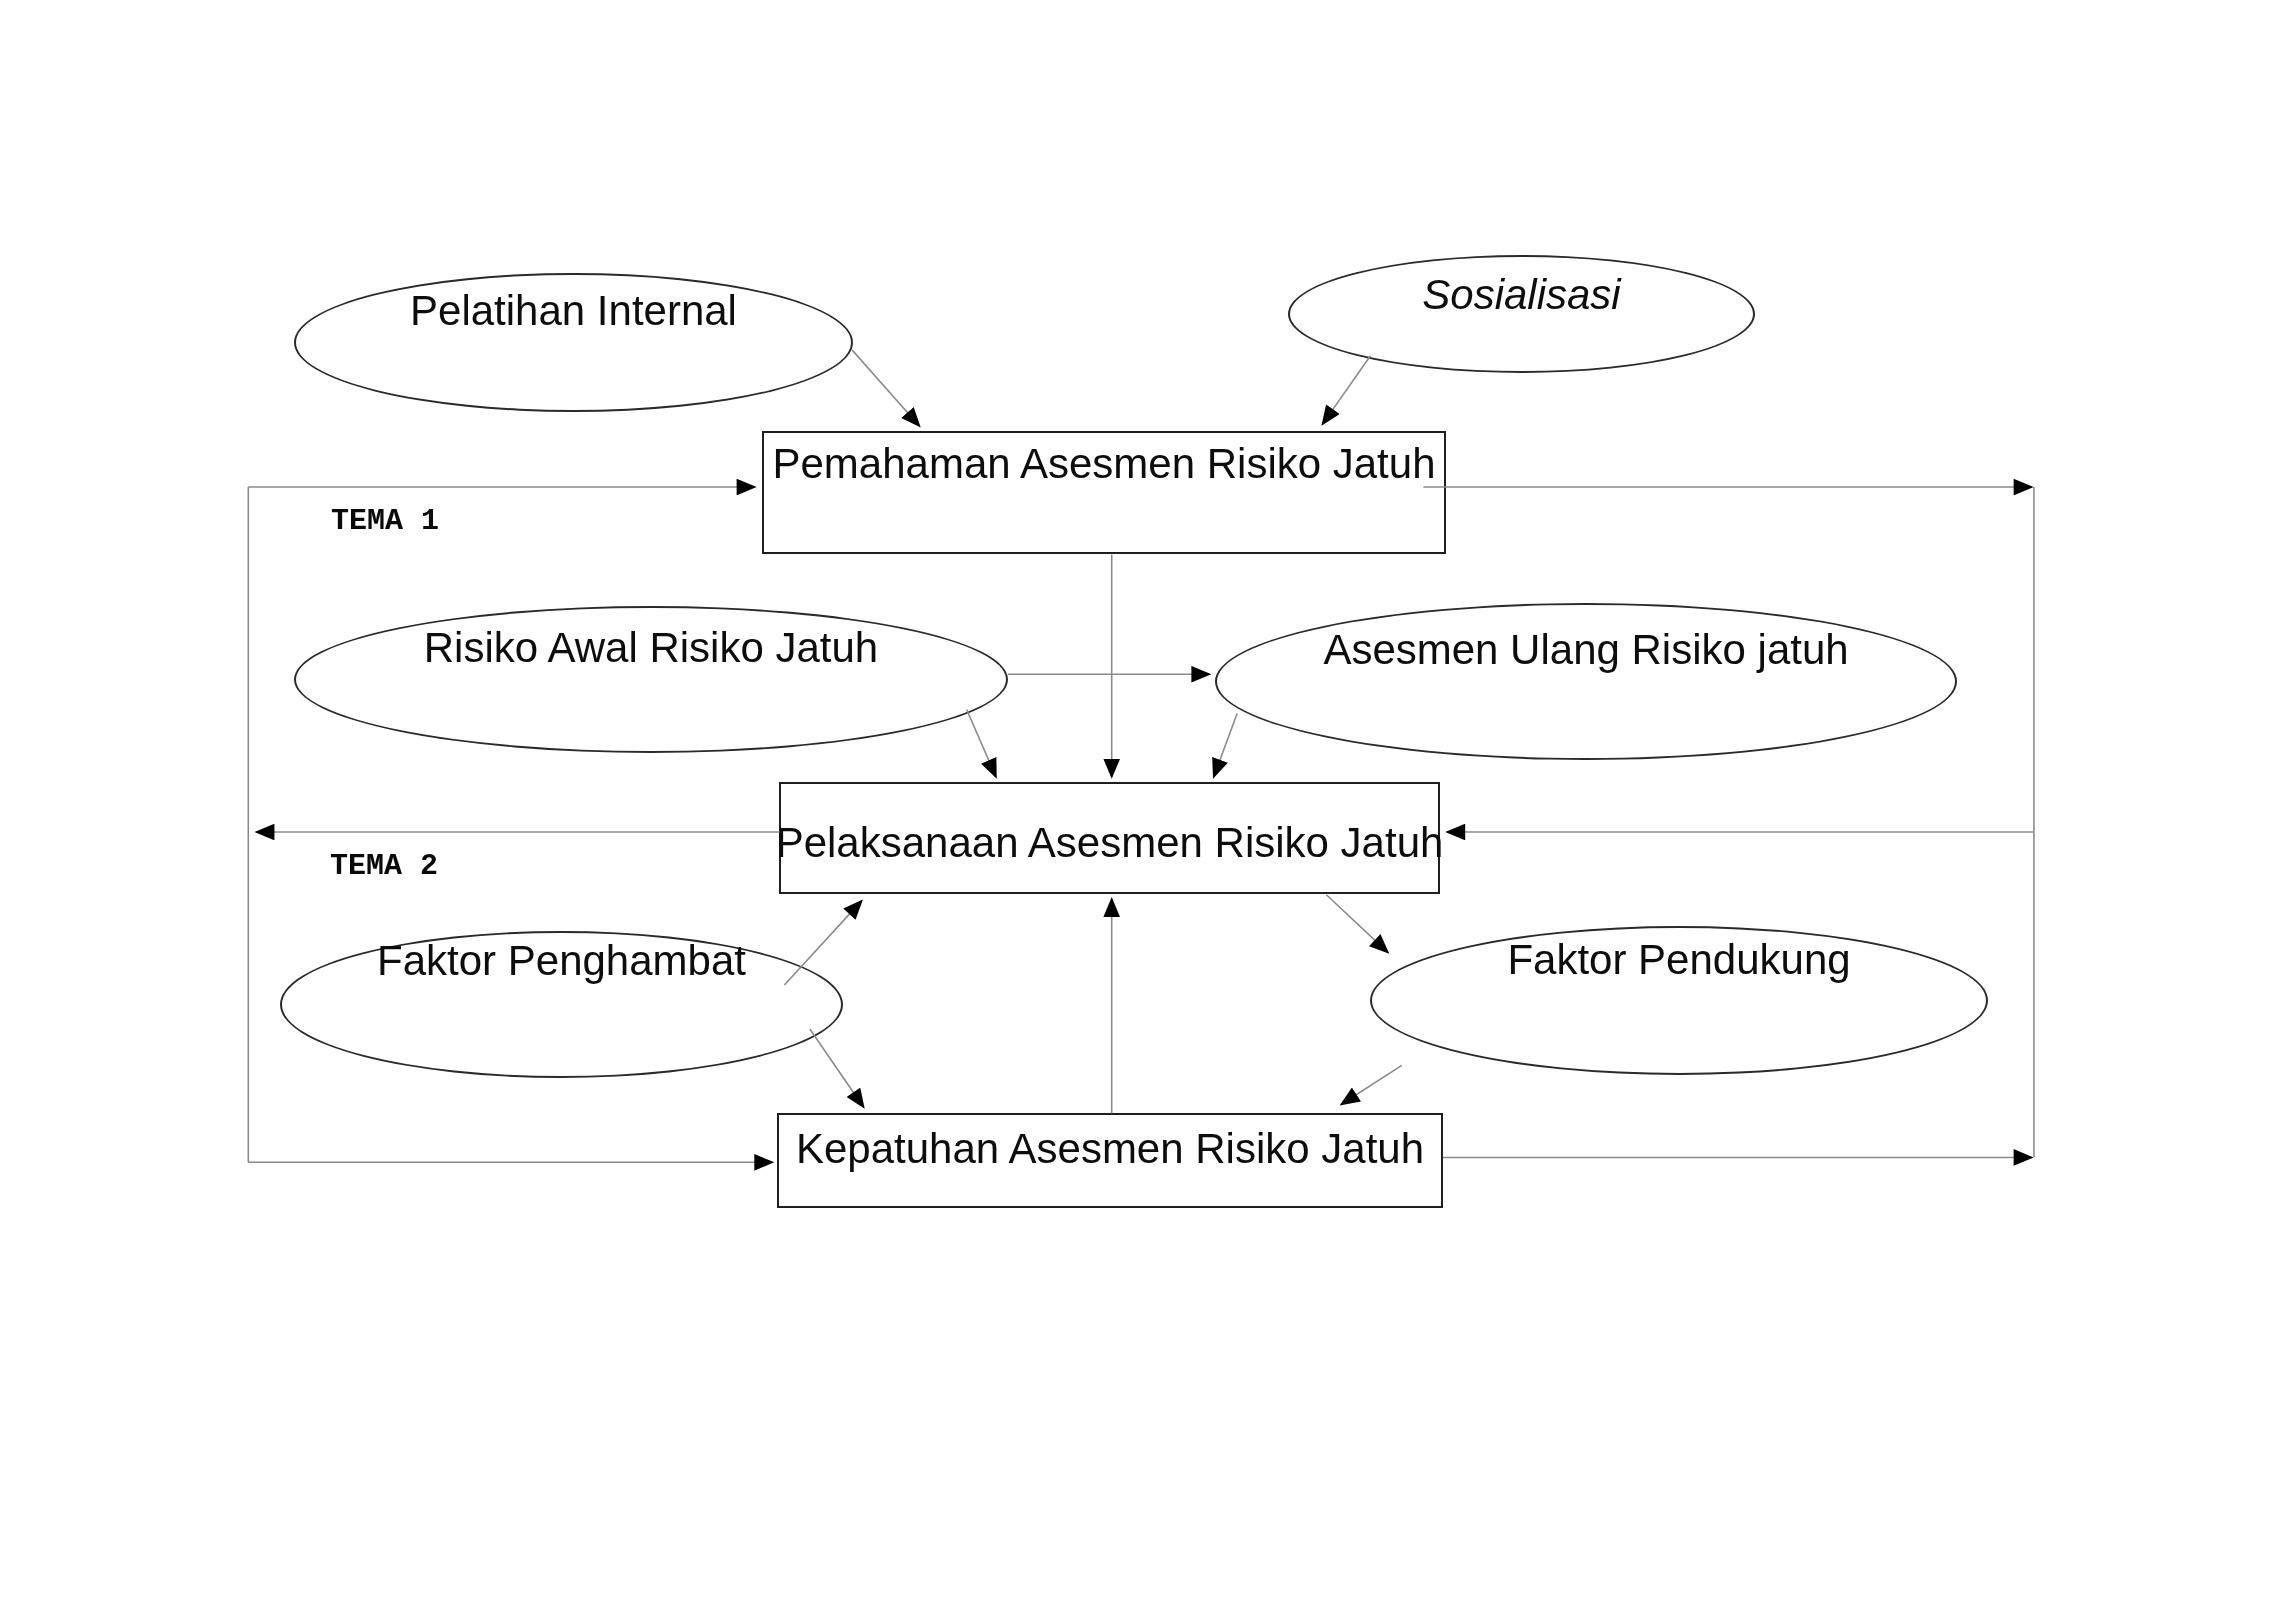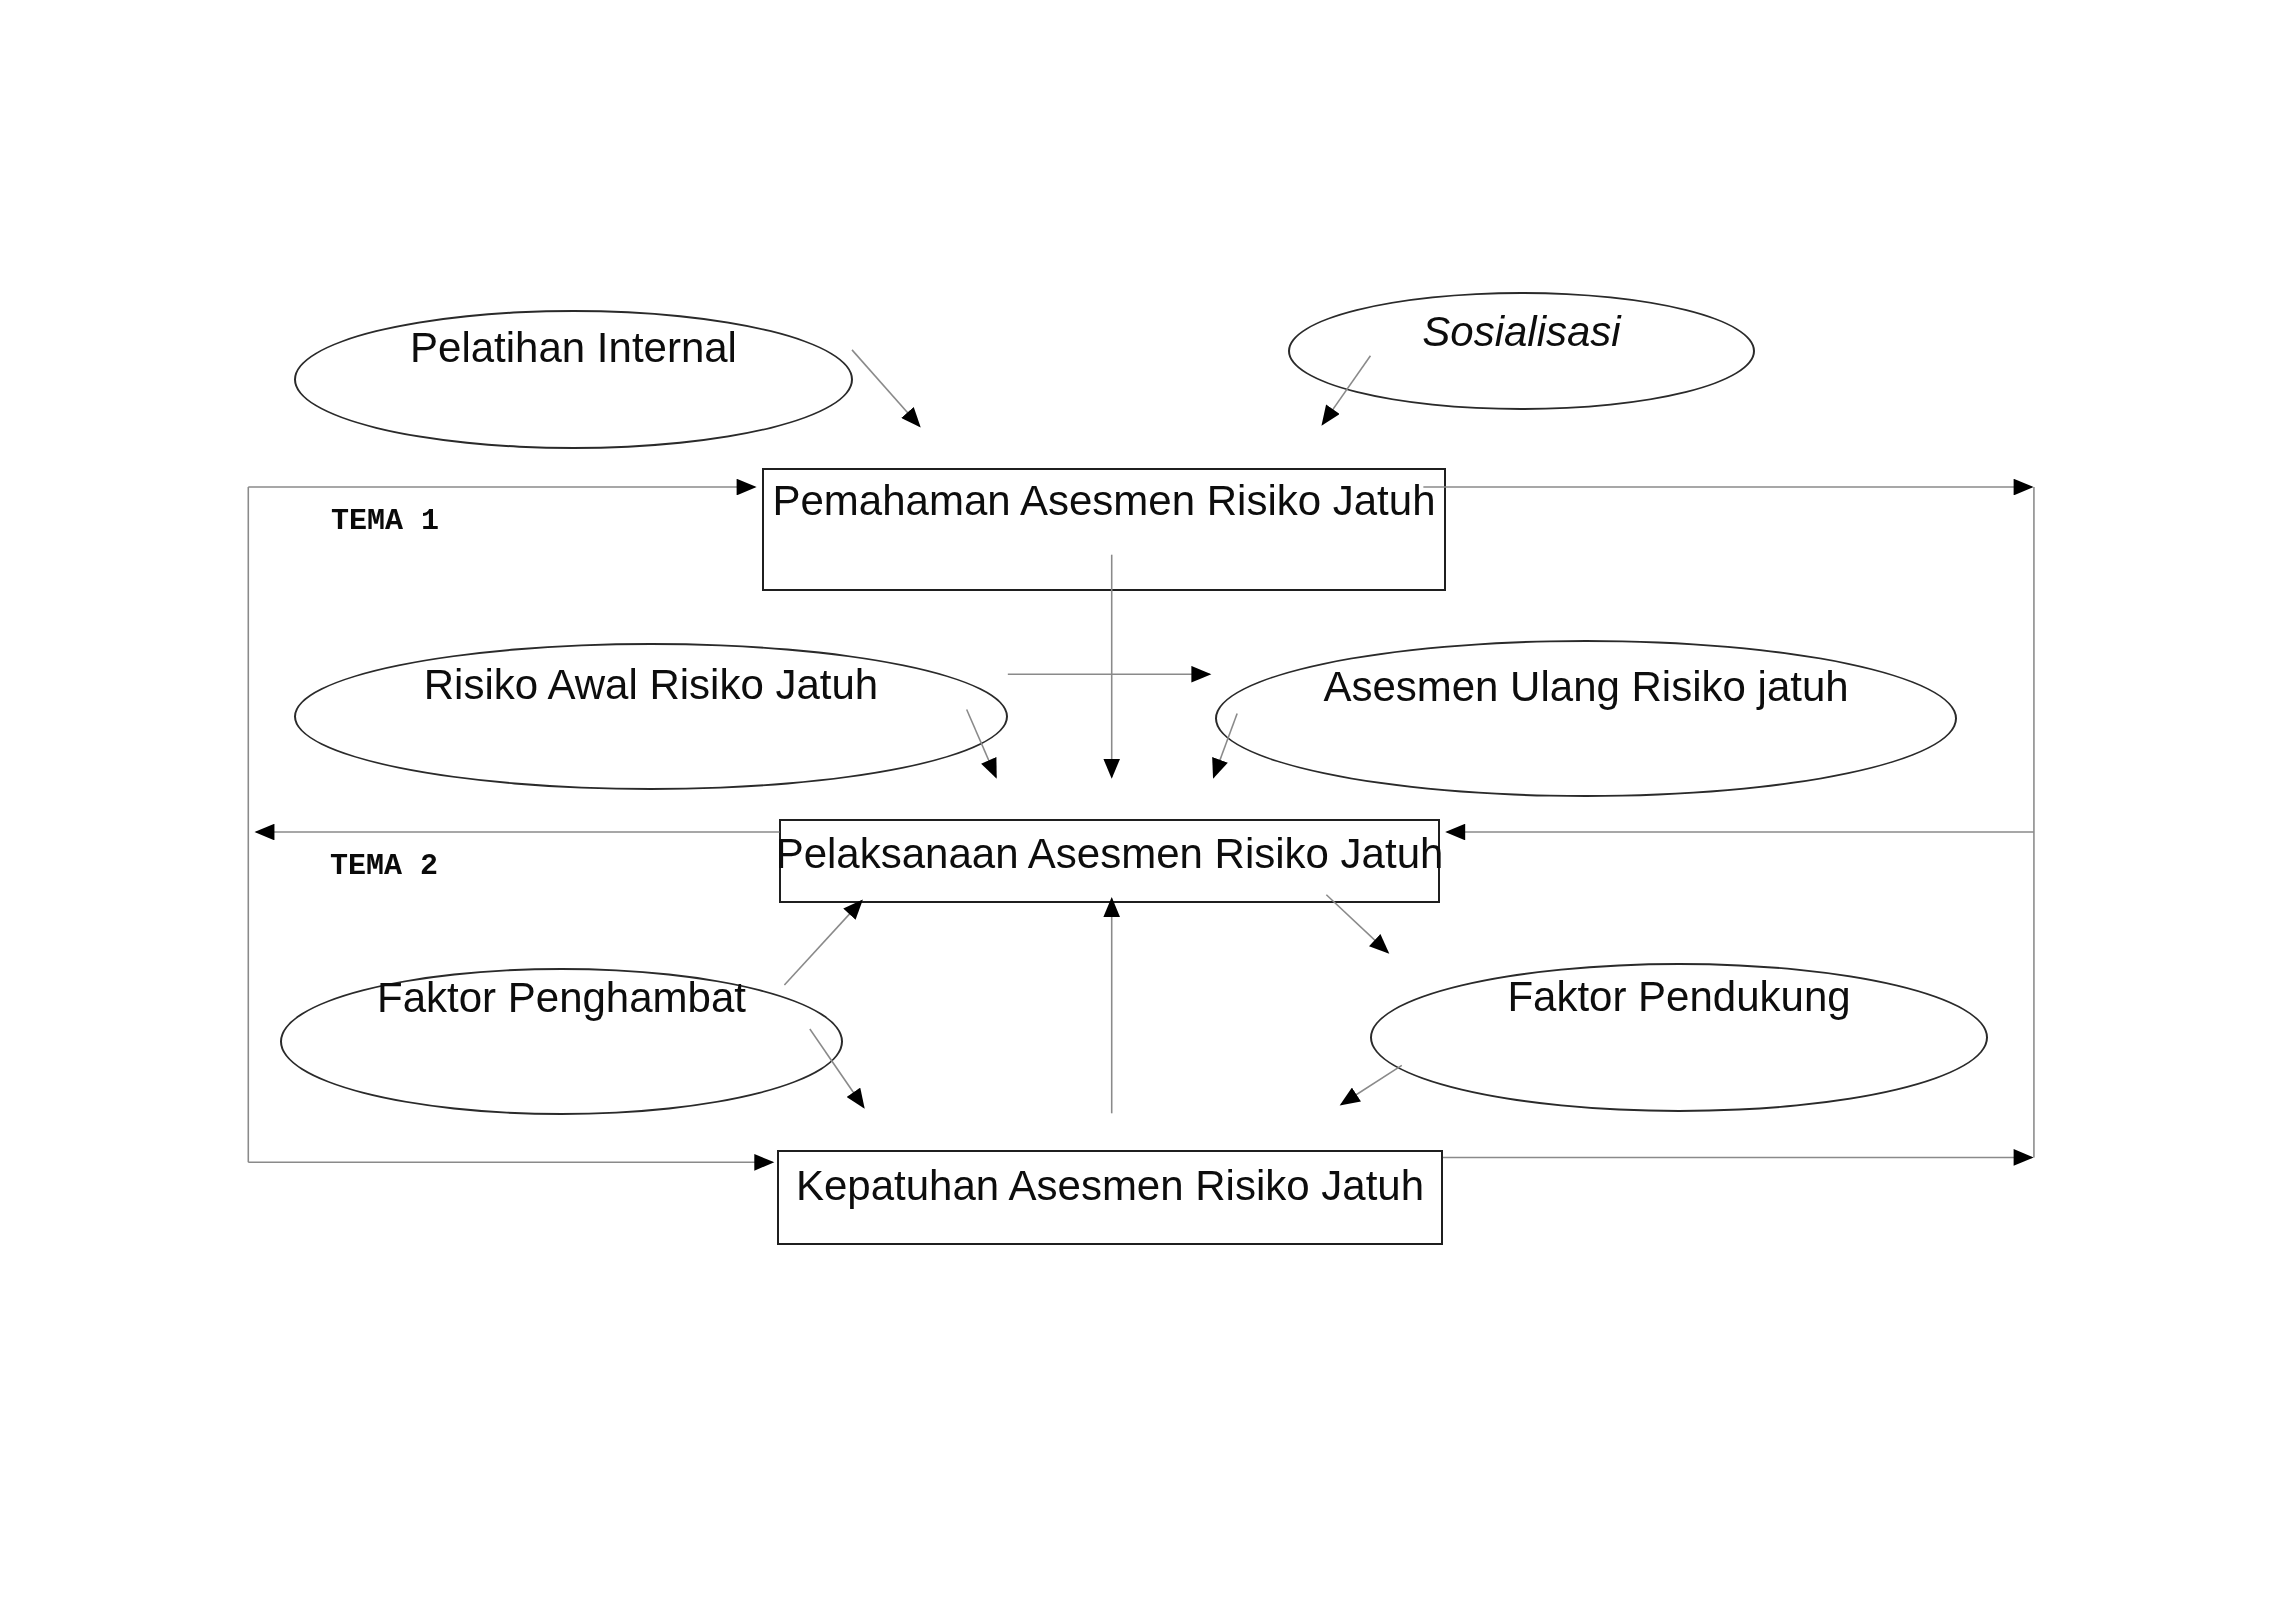--- a/index.html
+++ b/index.html
@@ -19,21 +19,20 @@
     position:absolute;
     box-sizing:border-box;
     display:flex;
     justify-content:center;
     align-items:flex-start;
     text-align:center;
     background:#ffffff;
     font-size:42px;
     line-height:47px;
     white-space:nowrap;
-    margin-top:37px;
   }
   .node.ellipse{
     border:2px solid #2a2a2a;
     border-radius:50%;
   }
   .node.rect{
     border:2px solid #1f1f1f;
   }
   .tema-label{
     position:absolute;
@@ -72,21 +71,21 @@
   </div>
 
   <div class="node ellipse" style="left:294px;top:606px;width:714px;height:147px;padding-top:15.7px;">
     <span>Risiko Awal Risiko Jatuh</span>
   </div>
 
   <div class="node ellipse" style="left:1215px;top:603px;width:742px;height:157px;padding-top:20.6px;">
     <span>Asesmen Ulang Risiko jatuh</span>
   </div>
 
-  <div class="node rect" style="left:779px;top:782px;width:661px;height:84px;padding-top:8.8px;">
+  <div class="node rect" style="left:779px;top:782px;width:661px;height:112px;padding-top:8.8px;align-items:center;">
     <span>Pelaksanaan Asesmen Risiko Jatuh</span>
   </div>
 
   <div class="node ellipse" style="left:280px;top:931px;width:563px;height:147px;padding-top:3.9px;">
     <span>Faktor Penghambat</span>
   </div>
 
   <div class="node ellipse" style="left:1370px;top:926px;width:618px;height:149px;padding-top:7.8px;">
     <span>Faktor Pendukung</span>
   </div>

